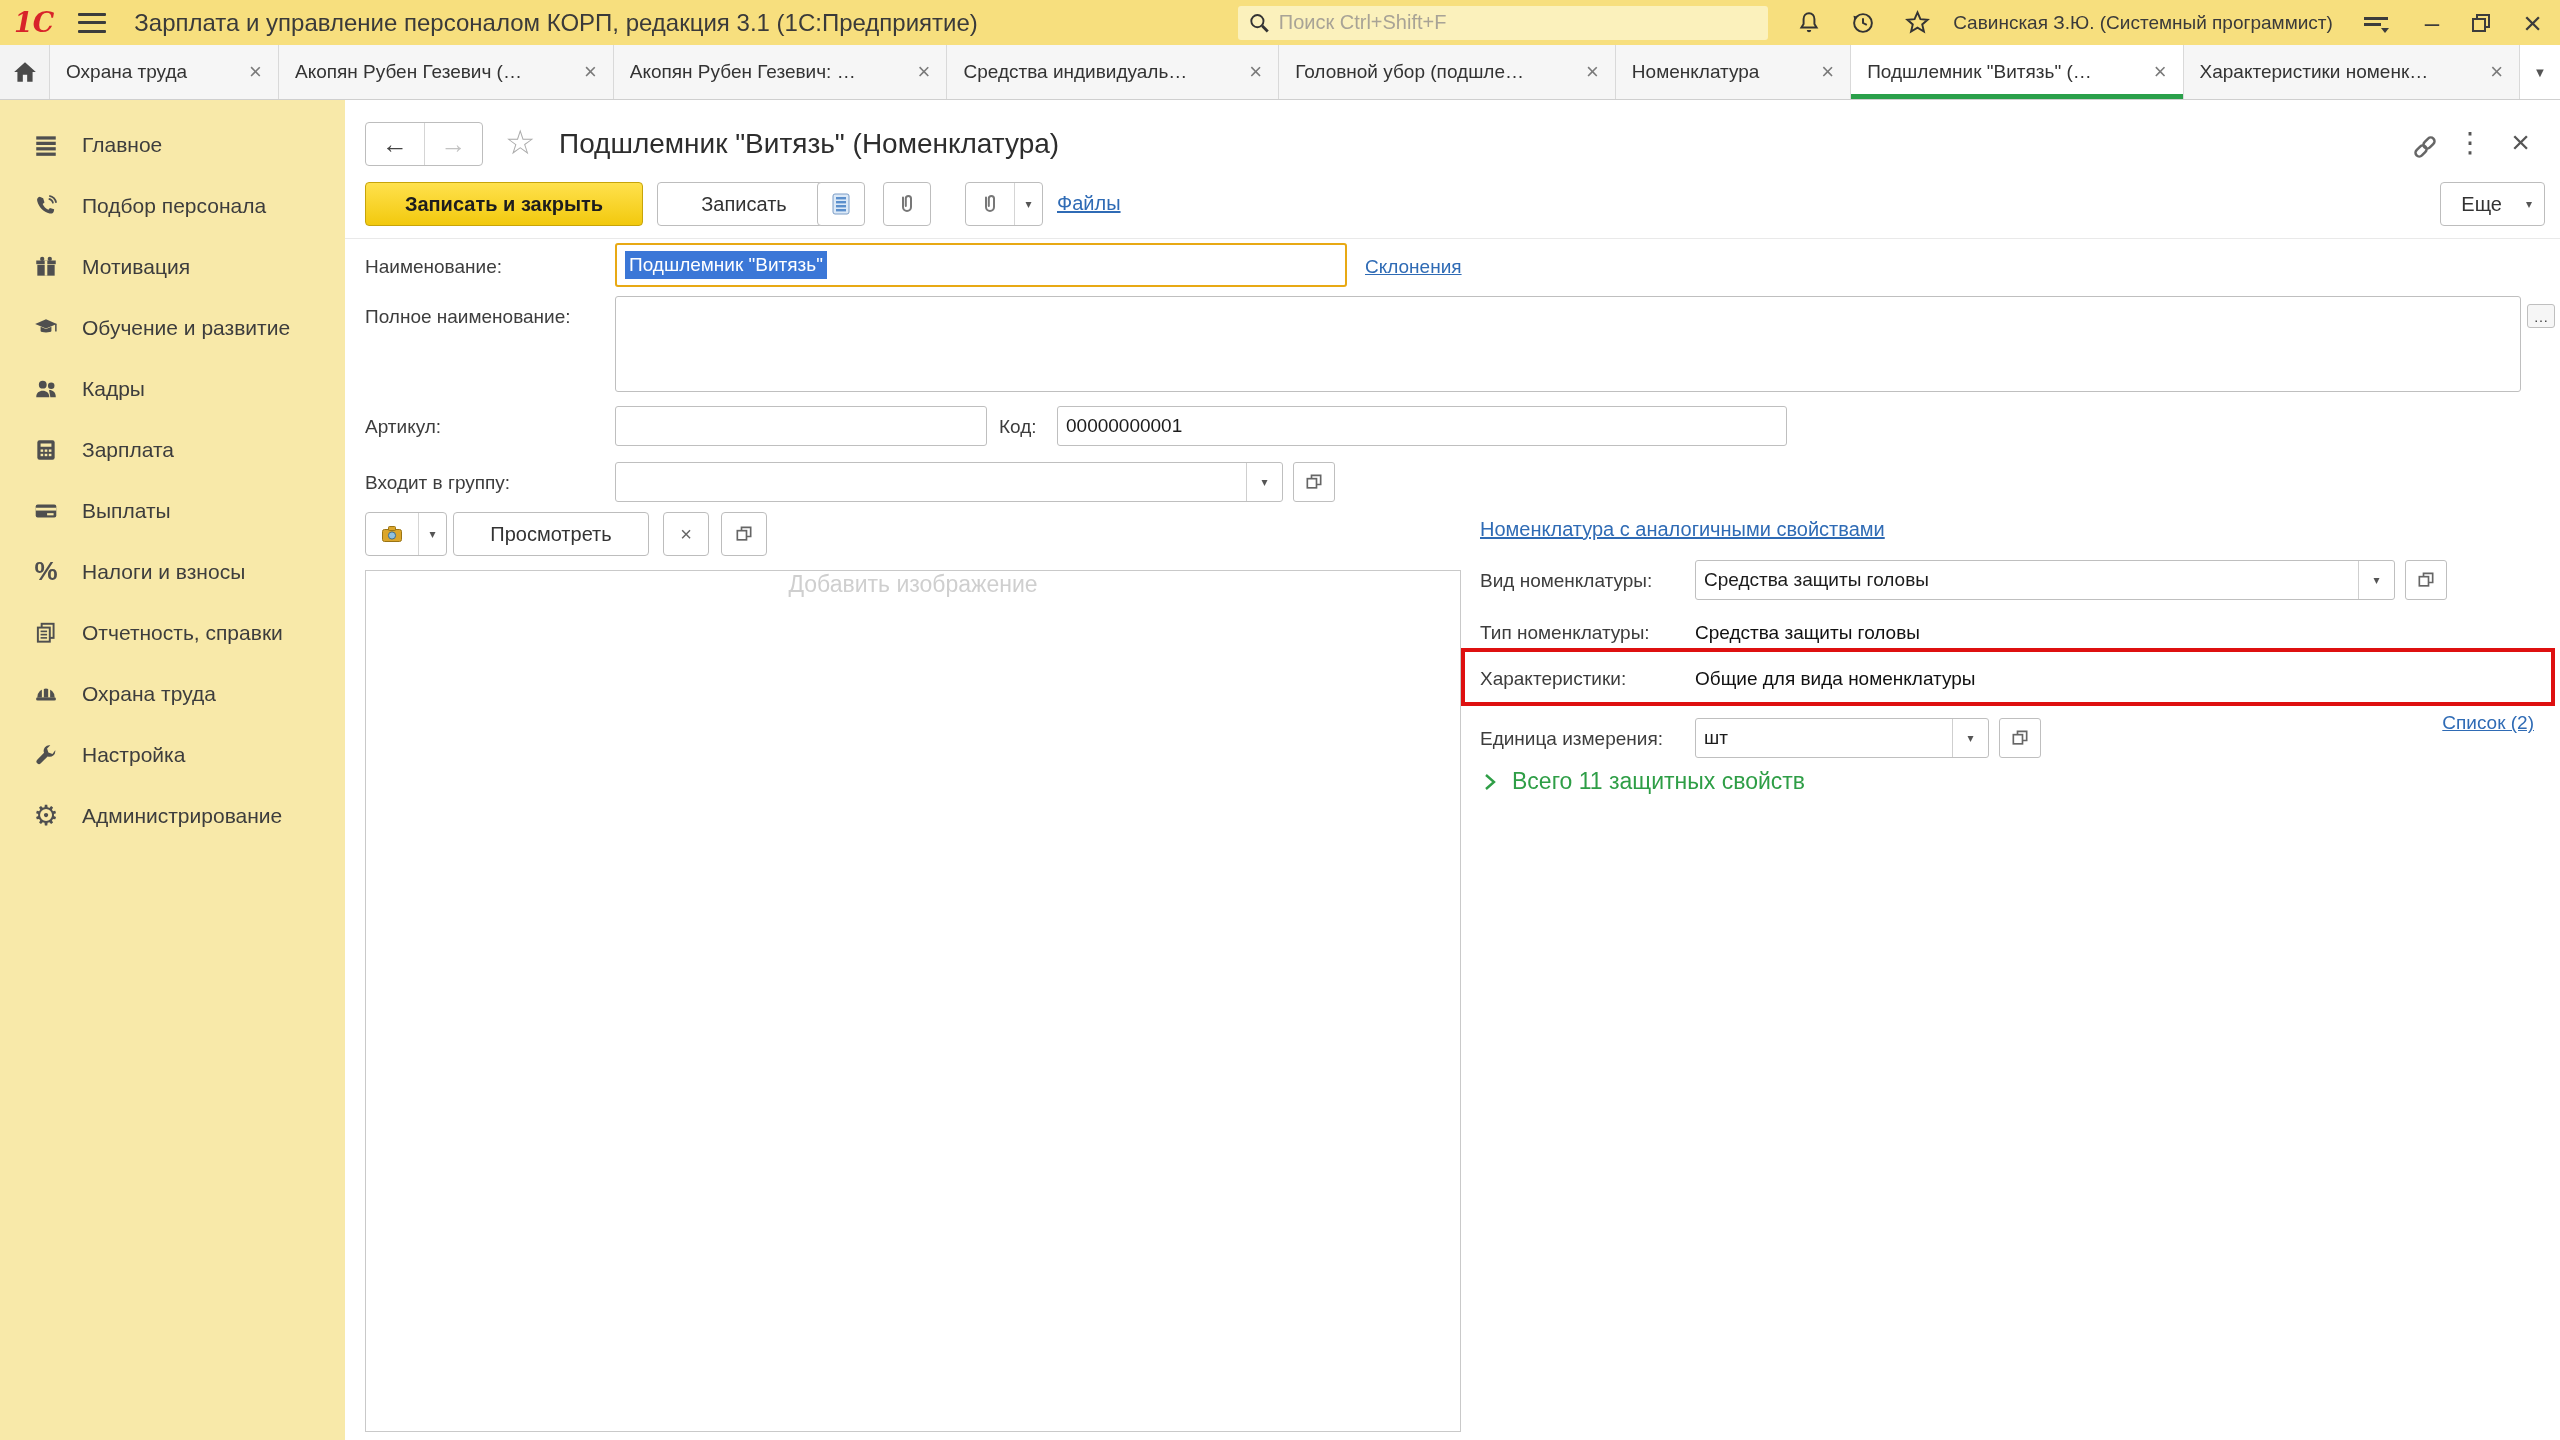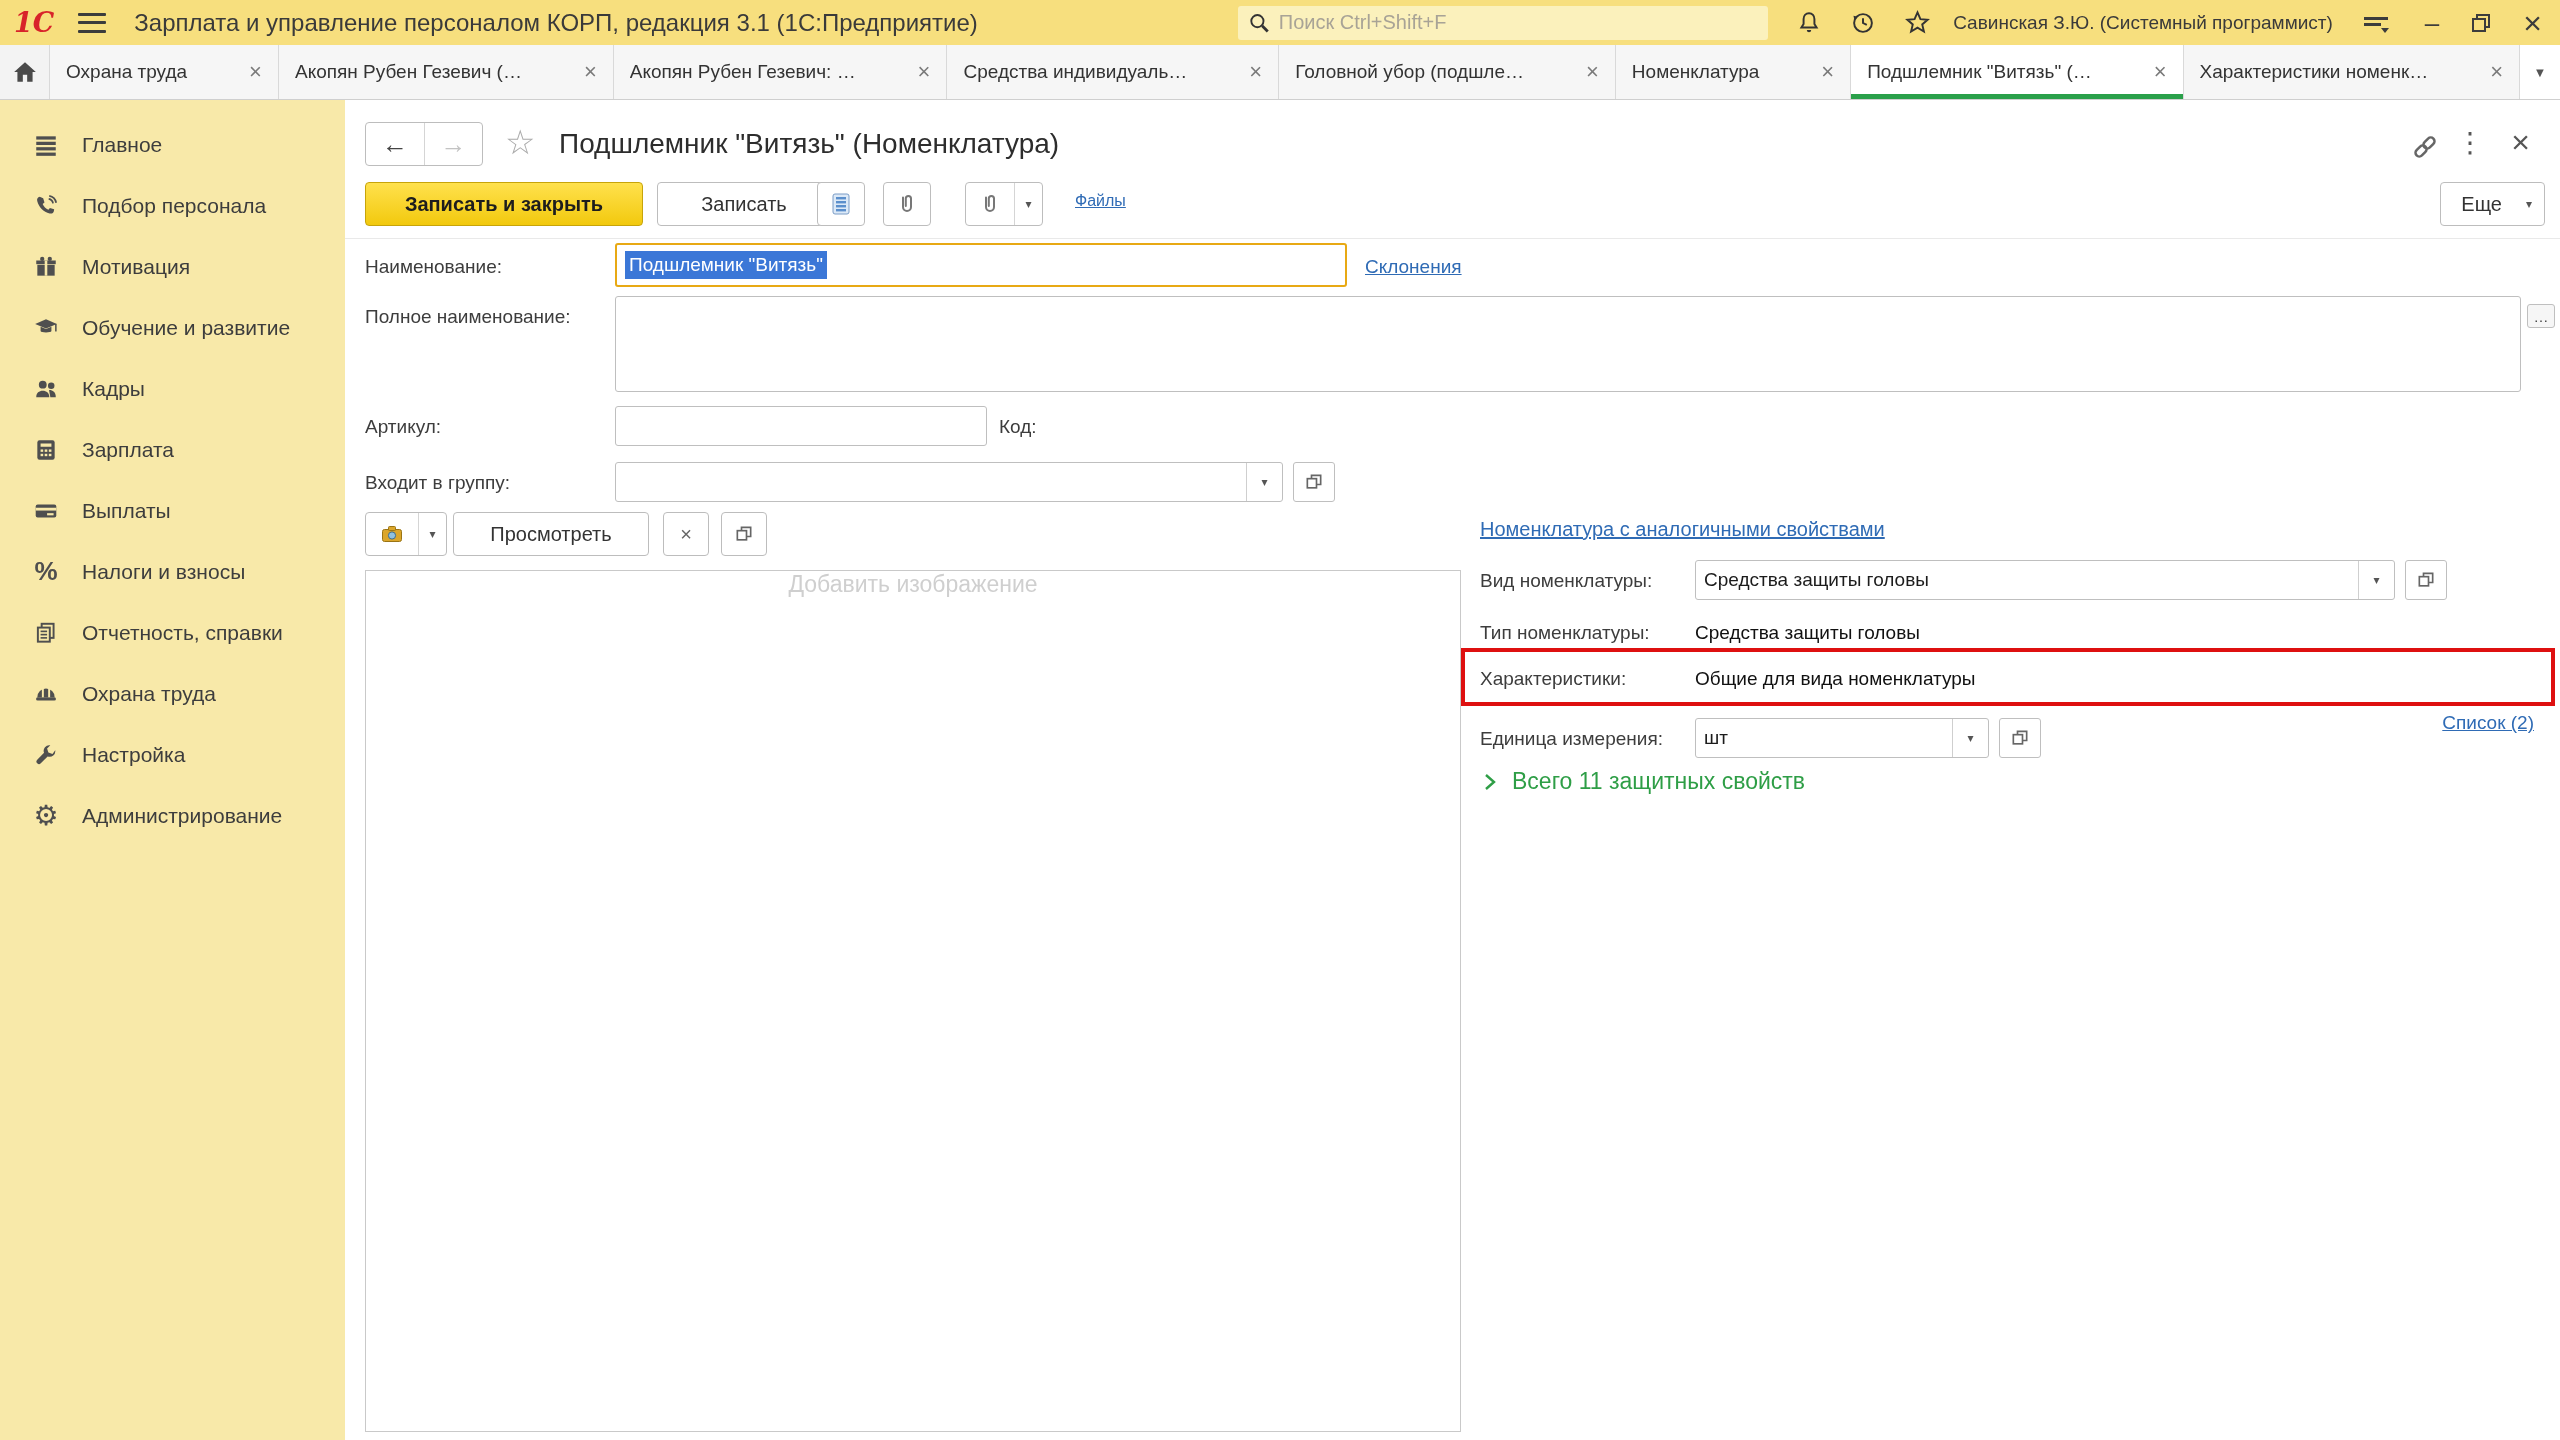--- a/index.html
+++ b/index.html
@@ -325,21 +325,21 @@
           </svg>
       </button>
       <div class="abs btn-group" style="left:620px; top:82px;">
         <span class="seg" style="width:48px;">
           <svg width="24" height="24" viewBox="0 0 24 24">
               <path d="M8 5.5 V15 a4 4 0 0 0 8 0 V6.5 a2.6 2.6 0 0 0 -5.2 0 V14" fill="none" stroke="#777" stroke-width="2" stroke-linecap="round"></path>
             </svg>
         </span>
         <span class="seg" style="width:28px; font-size:12px; color:#555;">▾</span>
       </div>
-      <a class="abs lnk" style="left:730px; top:92px; font-size:16px;">Файлы</a>
+      <a class="abs lnk" style="left:712px; top:92px; font-size:20px;">Файлы</a>
 
       <div class="abs btn-group" style="right:15px; top:82px;">
         <span class="seg" style="padding:0 12px 0 20px; font-size:20px; color:#333;">Еще</span>
         <span class="seg" style="width:30px; border-left:none; font-size:12px; color:#555;">▾</span>
       </div>
 
       <div class="abs" style="left:0; right:0; top:138px; height:1px; background:#E9E9E9;"></div>
 
       <label class="abs lbl" style="left:20px; top:156px;">Наименование:</label>
       <div class="abs input name-input" style="left:270px; top:143px; width:732px; height:44px;">
@@ -347,20 +347,21 @@
       </div>
       <a class="abs lnk" style="left:1020px; top:156px;">Склонения</a>
 
       <label class="abs lbl" style="left:20px; top:206px;">Полное наименование:</label>
       <div class="abs textarea" style="left:270px; top:196px; width:1906px; height:96px;"></div>
       <div class="abs dots-btn" style="left:2182px; top:204px;">…</div>
 
       <label class="abs lbl" style="left:20px; top:316px;">Артикул:</label>
       <input class="abs text-input" style="left: 270px; top: 306px; width: 372px; height: 40px;" value="">
       <label class="abs lbl" style="left:654px; top:316px;">Код:</label>
+      <input class="abs text-input" style="left: 712px; top: 306px; width: 730px; height: 40px;" readonly="" value="00000000001">
 
       <label class="abs lbl" style="left:20px; top:372px;">Входит в группу:</label>
       <div class="abs combo" style="left:270px; top:362px; width:668px; height:40px;">
         <span class="combo-value"></span>
         <span class="combo-arrow">▾</span>
       </div>
       <div class="abs sq-btn" style="left:948px; top:362px;">
         <svg width="20" height="20" viewBox="0 0 24 24">
             <rect x="4" y="8" width="11" height="11" fill="none" stroke="#666" stroke-width="2"></rect>
             <path d="M9 8 V4 H20 V15 H15" fill="none" stroke="#666" stroke-width="2"></path>

